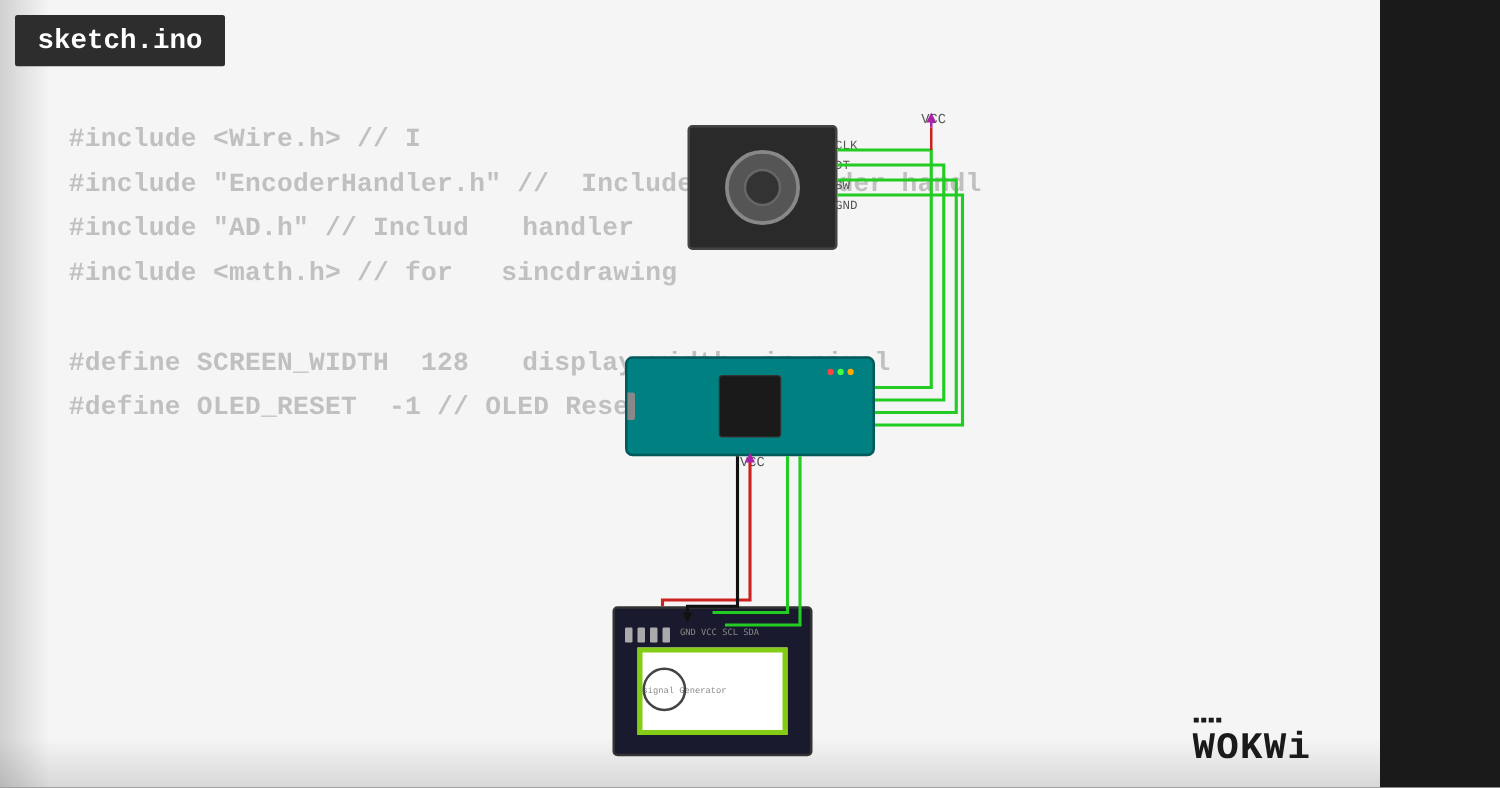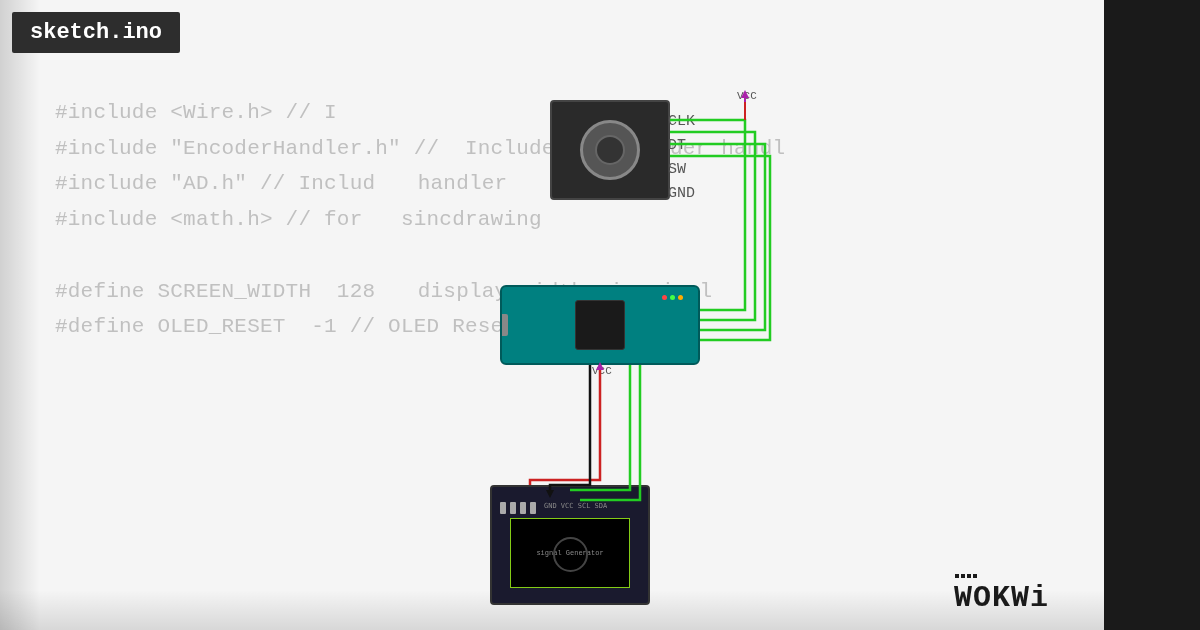--- a/index.html
+++ b/index.html
@@ -45,20 +45,21 @@
       z-index: 1;
       line-height: 1.7;
     }
 
     .code-line {
       font-family: 'Courier New', Courier, monospace;
       font-size: 21px;
       color: #c0c0c0;
       white-space: nowrap;
       letter-spacing: 0.01em;
+      font-weight: bold;
     }
 
     .code-line.blank {
       height: 36px;
       display: block;
     }
 
     
     .circuit-area {
       position: absolute;
@@ -101,21 +102,21 @@
       border-radius: 50%;
       background: #333;
       border: 2px solid #666;
     }
 
     
     .encoder-pins {
       position: absolute;
       top: 20px;
       left: 218px;
-      font-size: 15px;
+      font-size: 10px;
       color: #555;
       font-family: 'Courier New', monospace;
       line-height: 1.6;
     }
 
     
     .arduino-module {
       position: absolute;
       top: 195px;
       left: 50px;
@@ -181,25 +182,25 @@
       border-radius: 4px;
       display: flex;
       align-items: center;
       justify-content: center;
       flex-direction: column;
     }
 
     .oled-screen {
       width: 120px;
       height: 70px;
-      background: #000000;
-      border: 1px solid #84cc16;
+      background: #ffffff;
+      border: 4px solid #84cc16;
       display: flex;
       align-items: center;
-      justify-content: center;
+      justify-content: flex-start;
       position: relative;
     }
 
     .oled-screen-text {
       font-size: 7px;
       color: #888;
       text-align: center;
       font-family: 'Courier New', monospace;
     }
 

